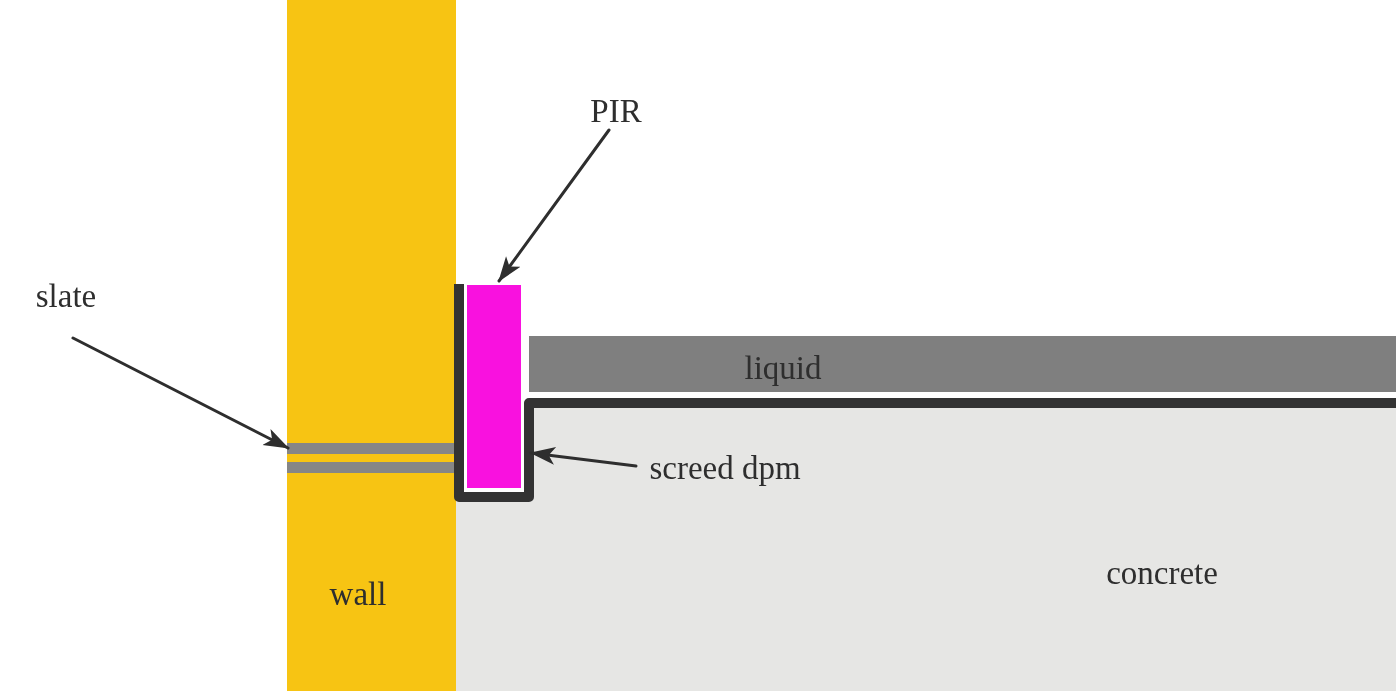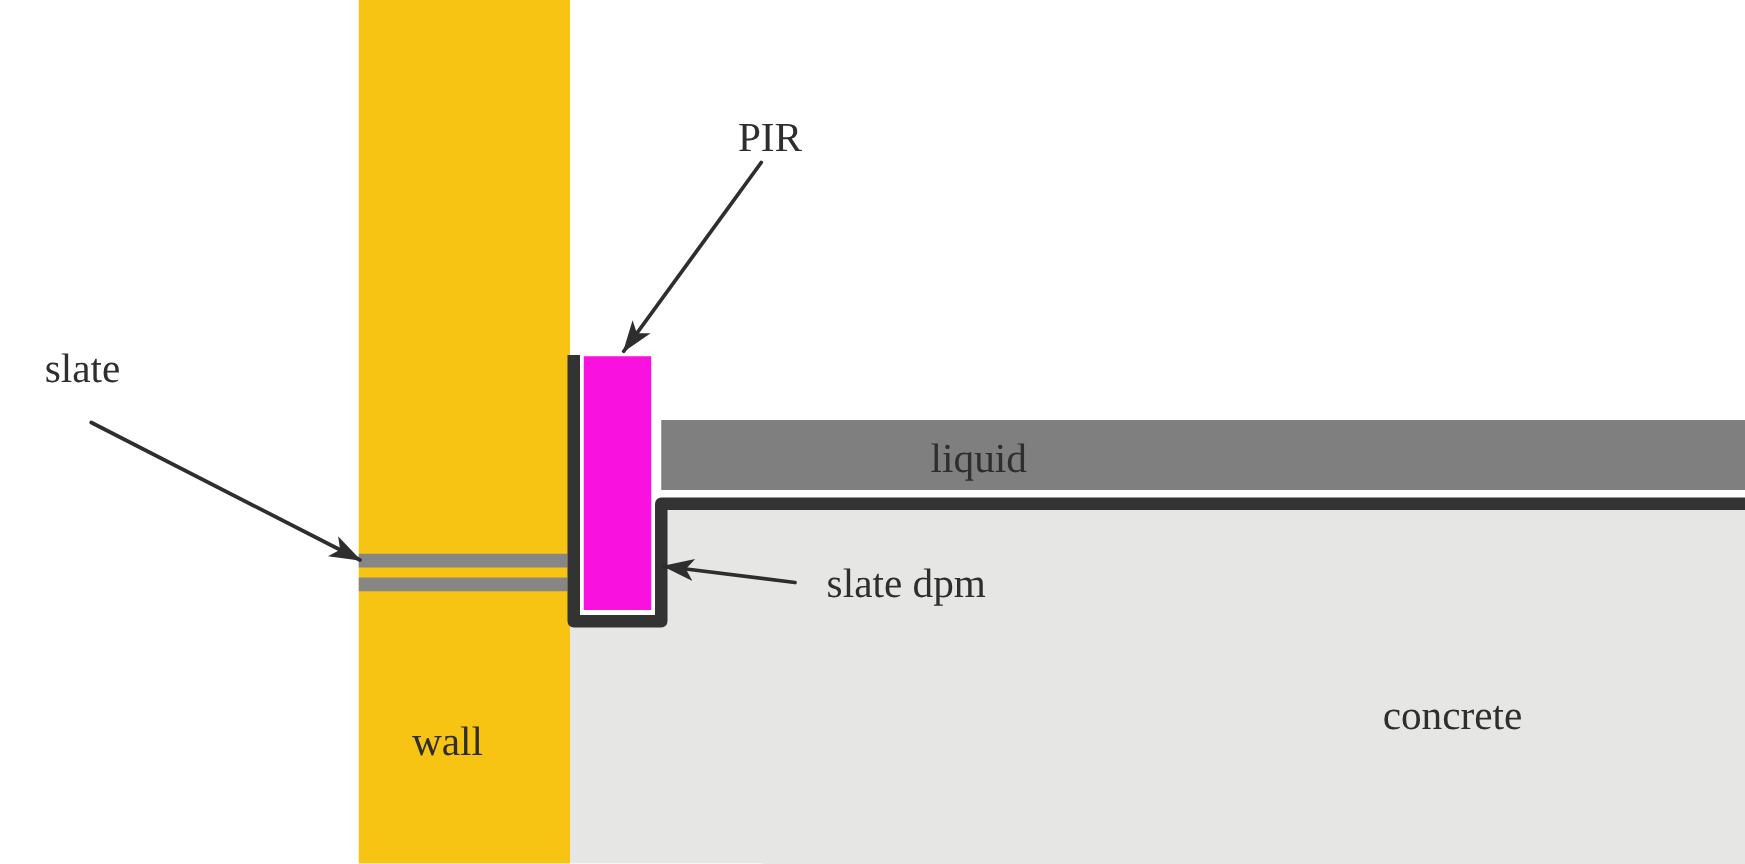--- a/index.html
+++ b/index.html
@@ -110,17 +110,17 @@
     </defs>
     <path class="dpm-path" d="M 459 284 L 459 497 L 529 497 L 529 403 L 1396 403"></path>
     <path class="arrow-line" d="M 609 130 L 499 281" marker-end="url(#ah)"></path>
     <path class="arrow-line" d="M 73 338 L 288 448" marker-end="url(#ah)"></path>
     <path class="arrow-line" d="M 636 466 L 531 453" marker-end="url(#ah)"></path>
   </svg>
 
   <div class="lbl lbl-pir">PIR</div>
   <div class="lbl lbl-slate">slate</div>
   <div class="lbl lbl-screed">liquid</div>
-  <div class="lbl lbl-dpm">slate dpm</div>
+  <div class="lbl lbl-dpm">screed dpm</div>
   <div class="lbl lbl-wall">wall</div>
   <div class="lbl lbl-concrete">concrete</div>
 
 </div>
 
 </body></html>

